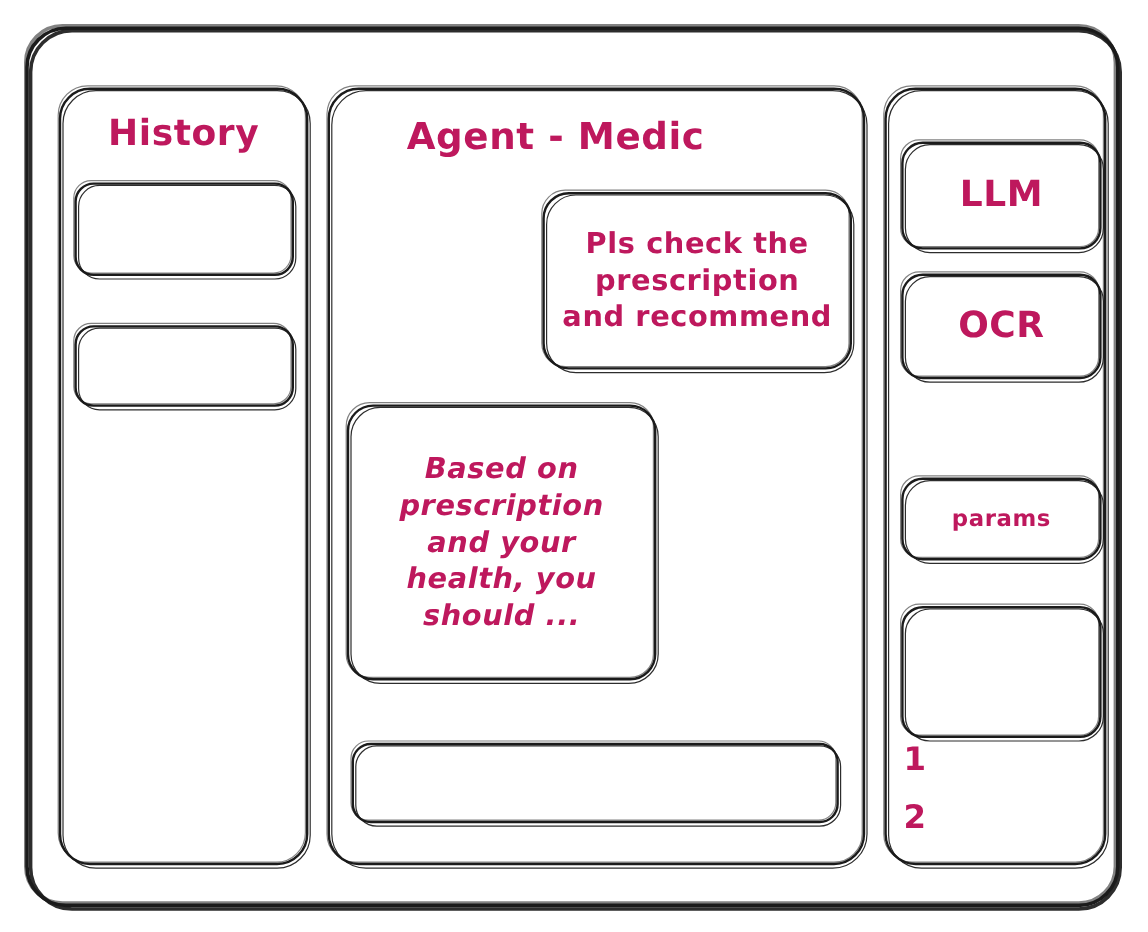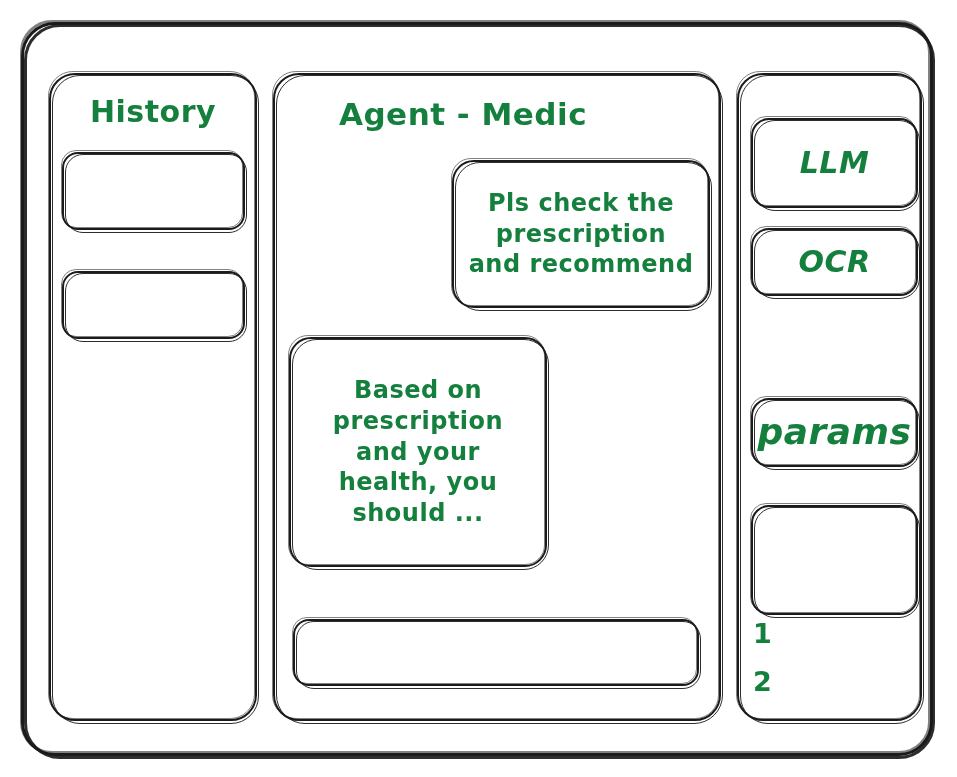--- a/index.html
+++ b/index.html
@@ -38,21 +38,21 @@
     inset: -2px 2px 2px -1px;
     border-width: 1.2px;
     opacity: .55;
   }
 
   
   .hand {
     font-family: "DejaVu Sans", sans-serif;
     font-weight: 700;
     letter-spacing: .5px;
-    color: #15803d;
+    color: #be185d;
     line-height: 1.28;
     -webkit-font-smoothing: antialiased;
   }
 
   
   #window-frame {
     left: 21px; top: 22px; width: 912px; height: 734px;
     border-radius: 34px;
   }
   #window-frame > .edge { border-radius: 34px; border-width: 3px; }
@@ -116,21 +116,21 @@
   .bubble .txt {
     position: relative;
     z-index: 2;
     text-align: center;
     font-size: 24px;
     padding: 0 12px;
     white-space: pre-line;
   }
 
   #user-bubble  { left: 452px; top: 160px; width: 258px; height: 148px; }
-  #agent-bubble { left: 289px; top: 337px; width: 258px; height: 230px; }
+  #agent-bubble { left: 289px; top: 337px; width: 258px; height: 230px; font-style: italic; }
 
   
   #composer {
     left: 293px; top: 619px; width: 406px; height: 67px;
     border-radius: 16px;
   }
   #composer > .edge { border-radius: 16px; }
   #composer > .edge.b { border-radius: 18px; }
   #composer > .edge.c { border-radius: 15px; }
 
@@ -144,26 +144,25 @@
   }
   .tool-btn > .edge { border-radius: 18px; }
   .tool-btn > .edge.b { border-radius: 21px; }
   .tool-btn > .edge.c { border-radius: 16px; }
   .tool-btn .txt {
     position: relative; z-index: 2;
     font-size: 30px;
     text-align: center;
     white-space: pre-line;
     line-height: 1.18;
-    font-style: italic;
   }
   #tool-llm    { top: 118px; height: 90px; }
-  #tool-ocr    { top: 228px; height: 68px; }
+  #tool-ocr    { top: 228px; height: 88px; }
   #tool-params { top: 398px; height: 69px; }
-  #tool-params .txt { font-size: 36px; }
+  #tool-params .txt { font-size: 19px; }
   #tool-docsource { top: 505px; height: 110px; }
 
   
   .doc-marker {
     position: absolute;
     font-size: 27px;
     left: 753px;
   }
   #doc-marker-1 { top: 617px; }
   #doc-marker-2 { top: 665px; }

